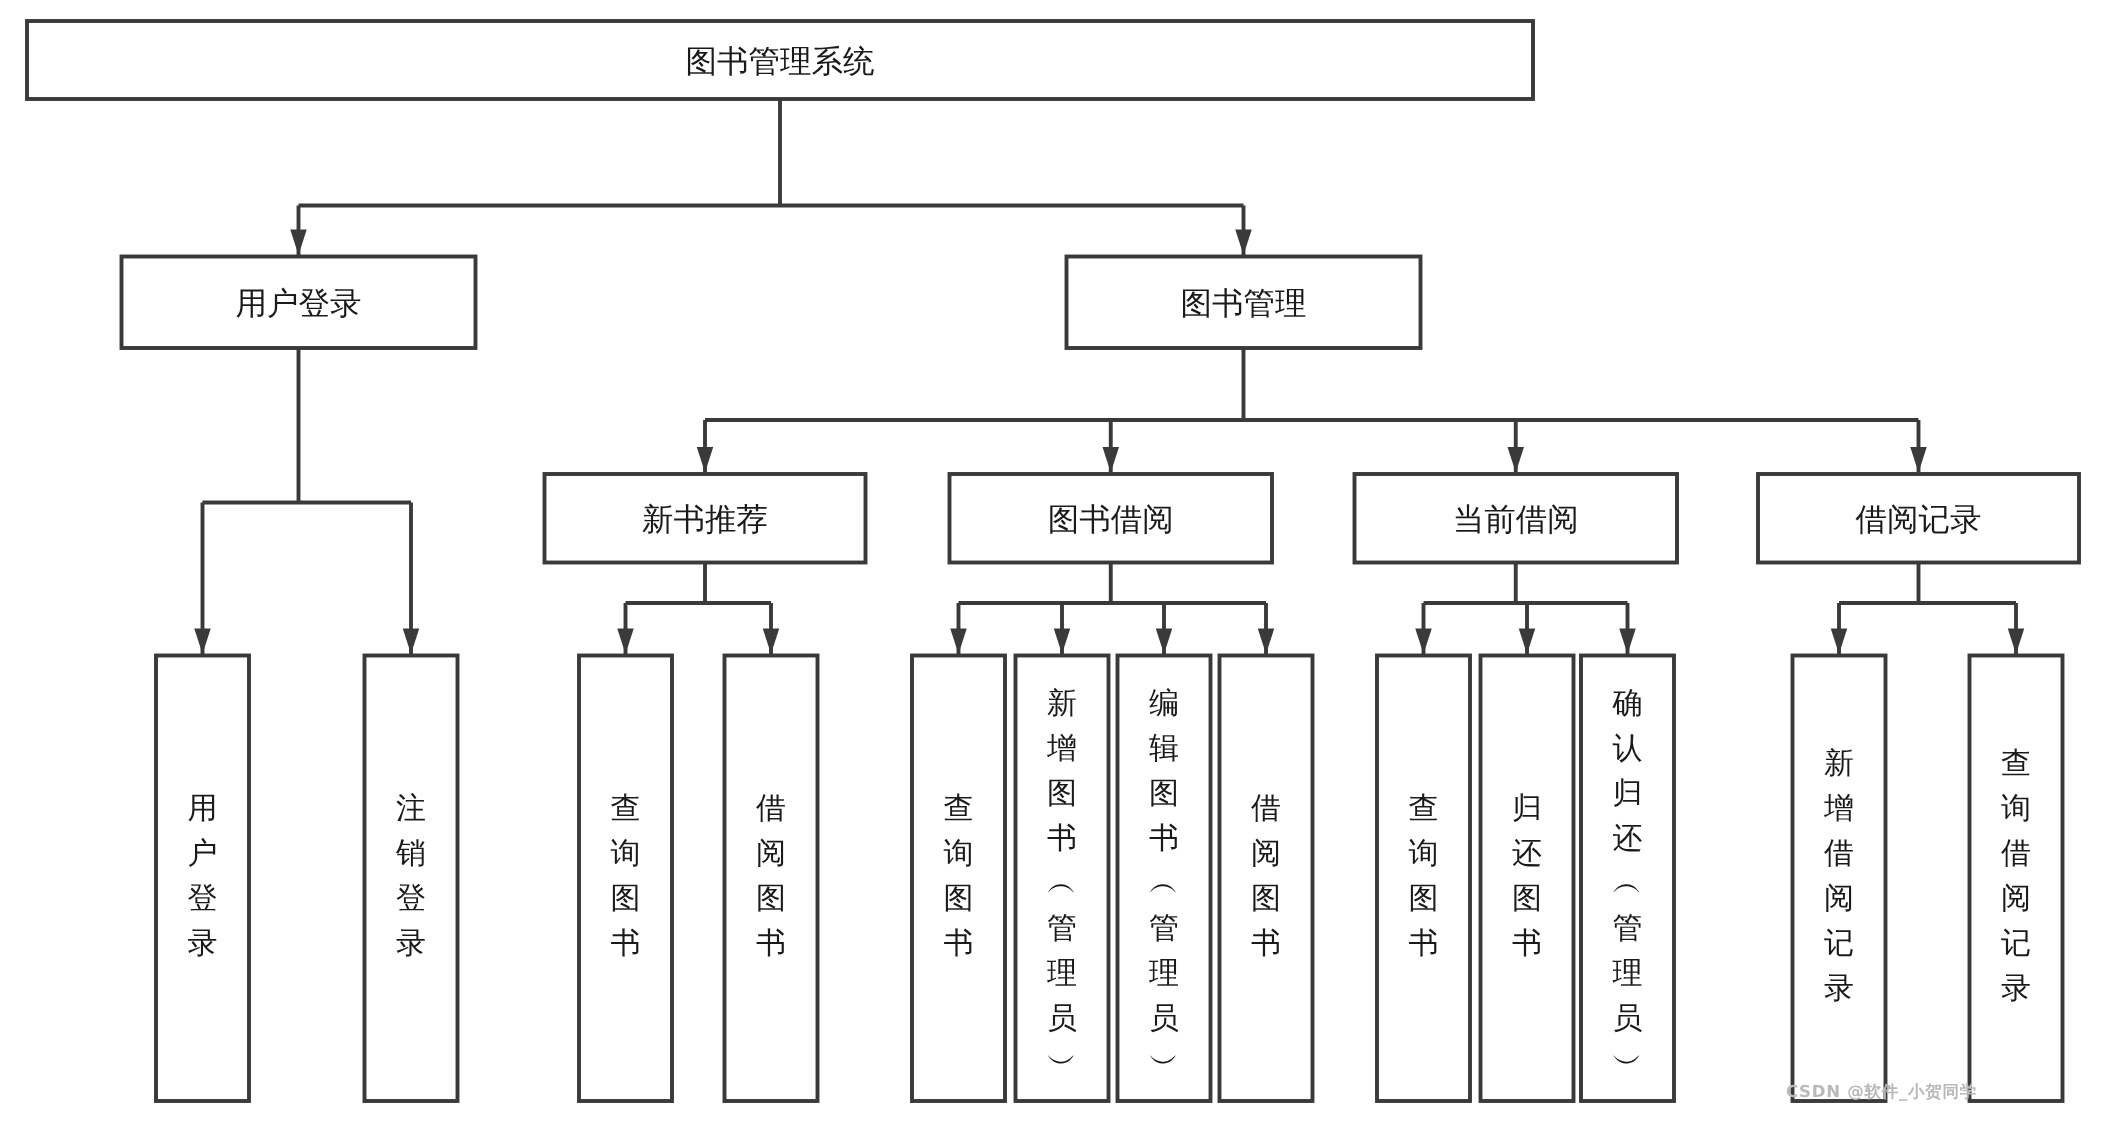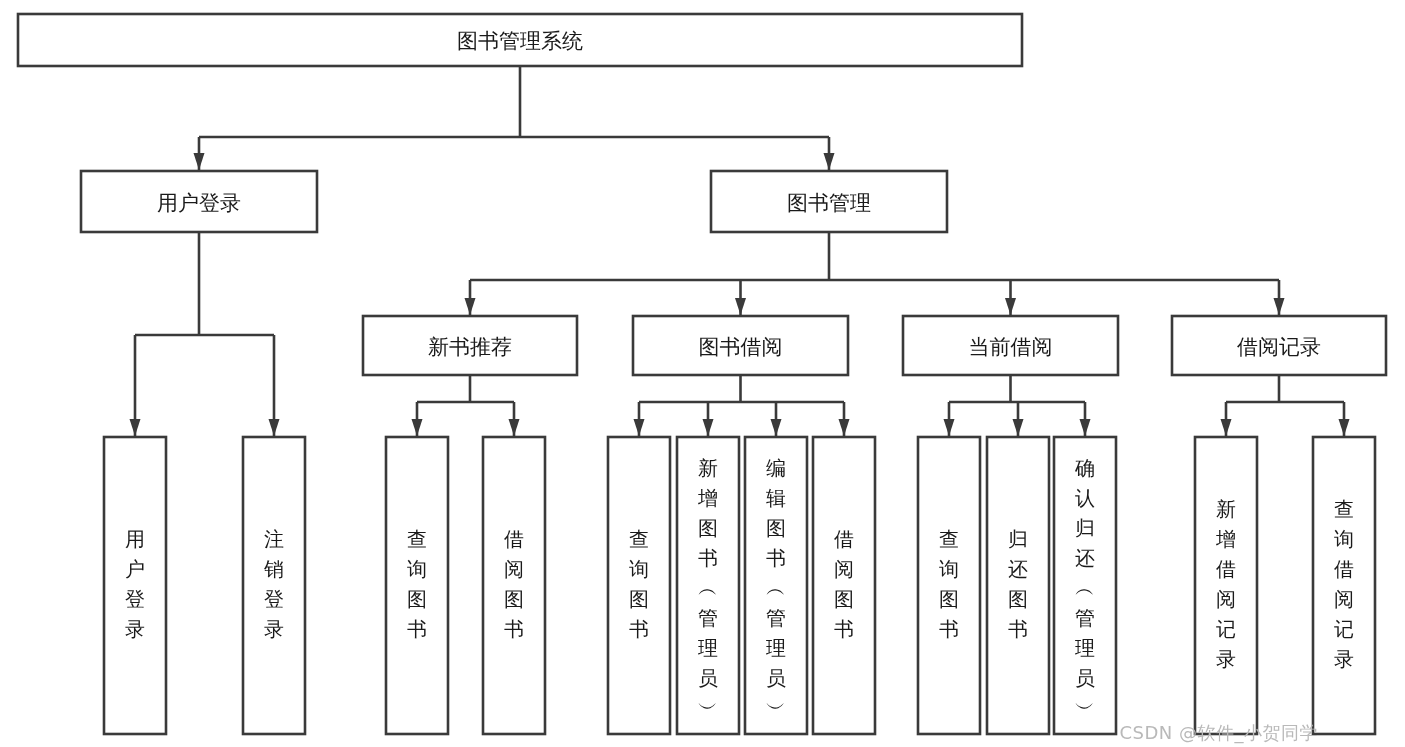--- a/index.html
+++ b/index.html
@@ -50,28 +50,29 @@
   }
   .node-label-v {
     font-family: "DejaVu Sans", "Liberation Sans", sans-serif;
     font-size: 20px;
     fill: #1a1a1a;
     text-anchor: middle;
   }
   .watermark-text {
     position: absolute;
     right: 14px;
-    bottom: 2px;
-    font-family: "DejaVu Sans", "Liberation Sans", sans-serif;
-    font-size: 18px;
+    bottom: 12px;
+    font-family: "DejaVu Sans", "Liberation Sans", sans-serif;
+    font-size: 11px;
     color: #b9b9b9;
     letter-spacing: 0.5px;
     white-space: nowrap;
     user-select: none;
     pointer-events: none;
+    font-weight: bold;
   }
 </style>
 </head>
 <body>
 
 <div id="diagram-root">
   <svg class="flowchart" id="flowchart-svg" viewBox="0 0 1405 747">
       <g>
         <line class="connector" x1="520" y1="66" x2="520" y2="137"></line>
         <line class="connector" x1="199" y1="137" x2="829" y2="137"></line>

